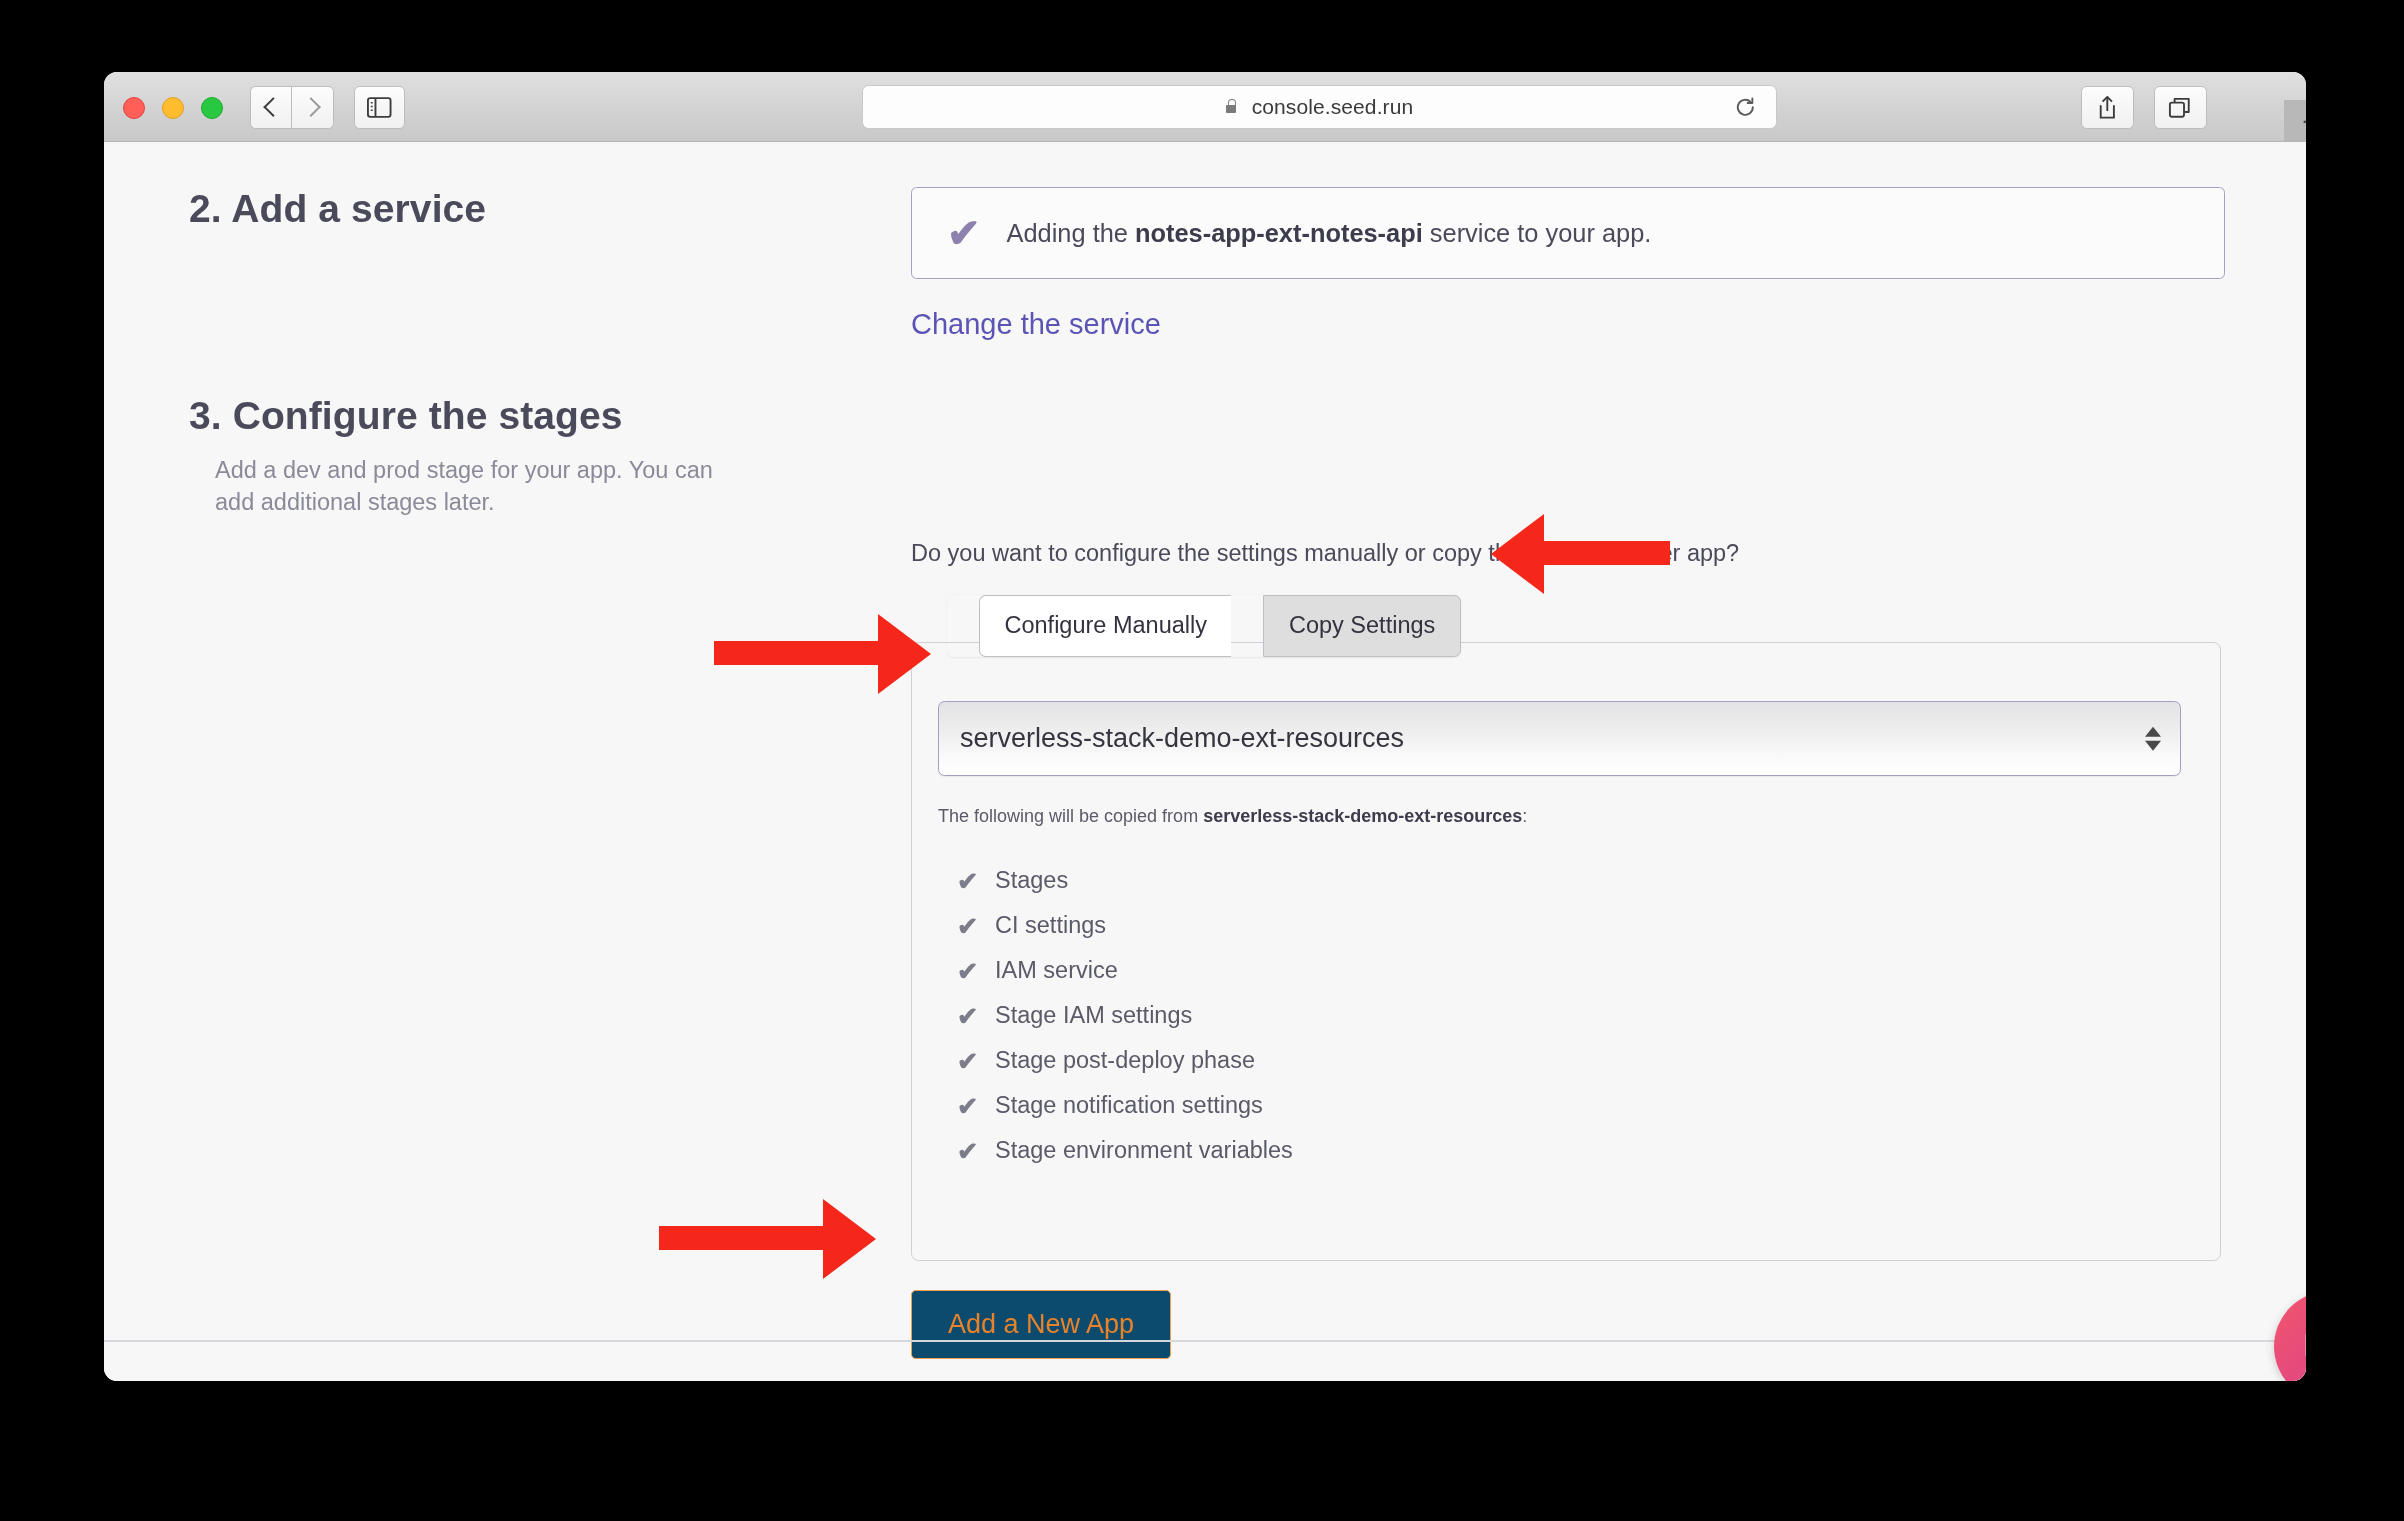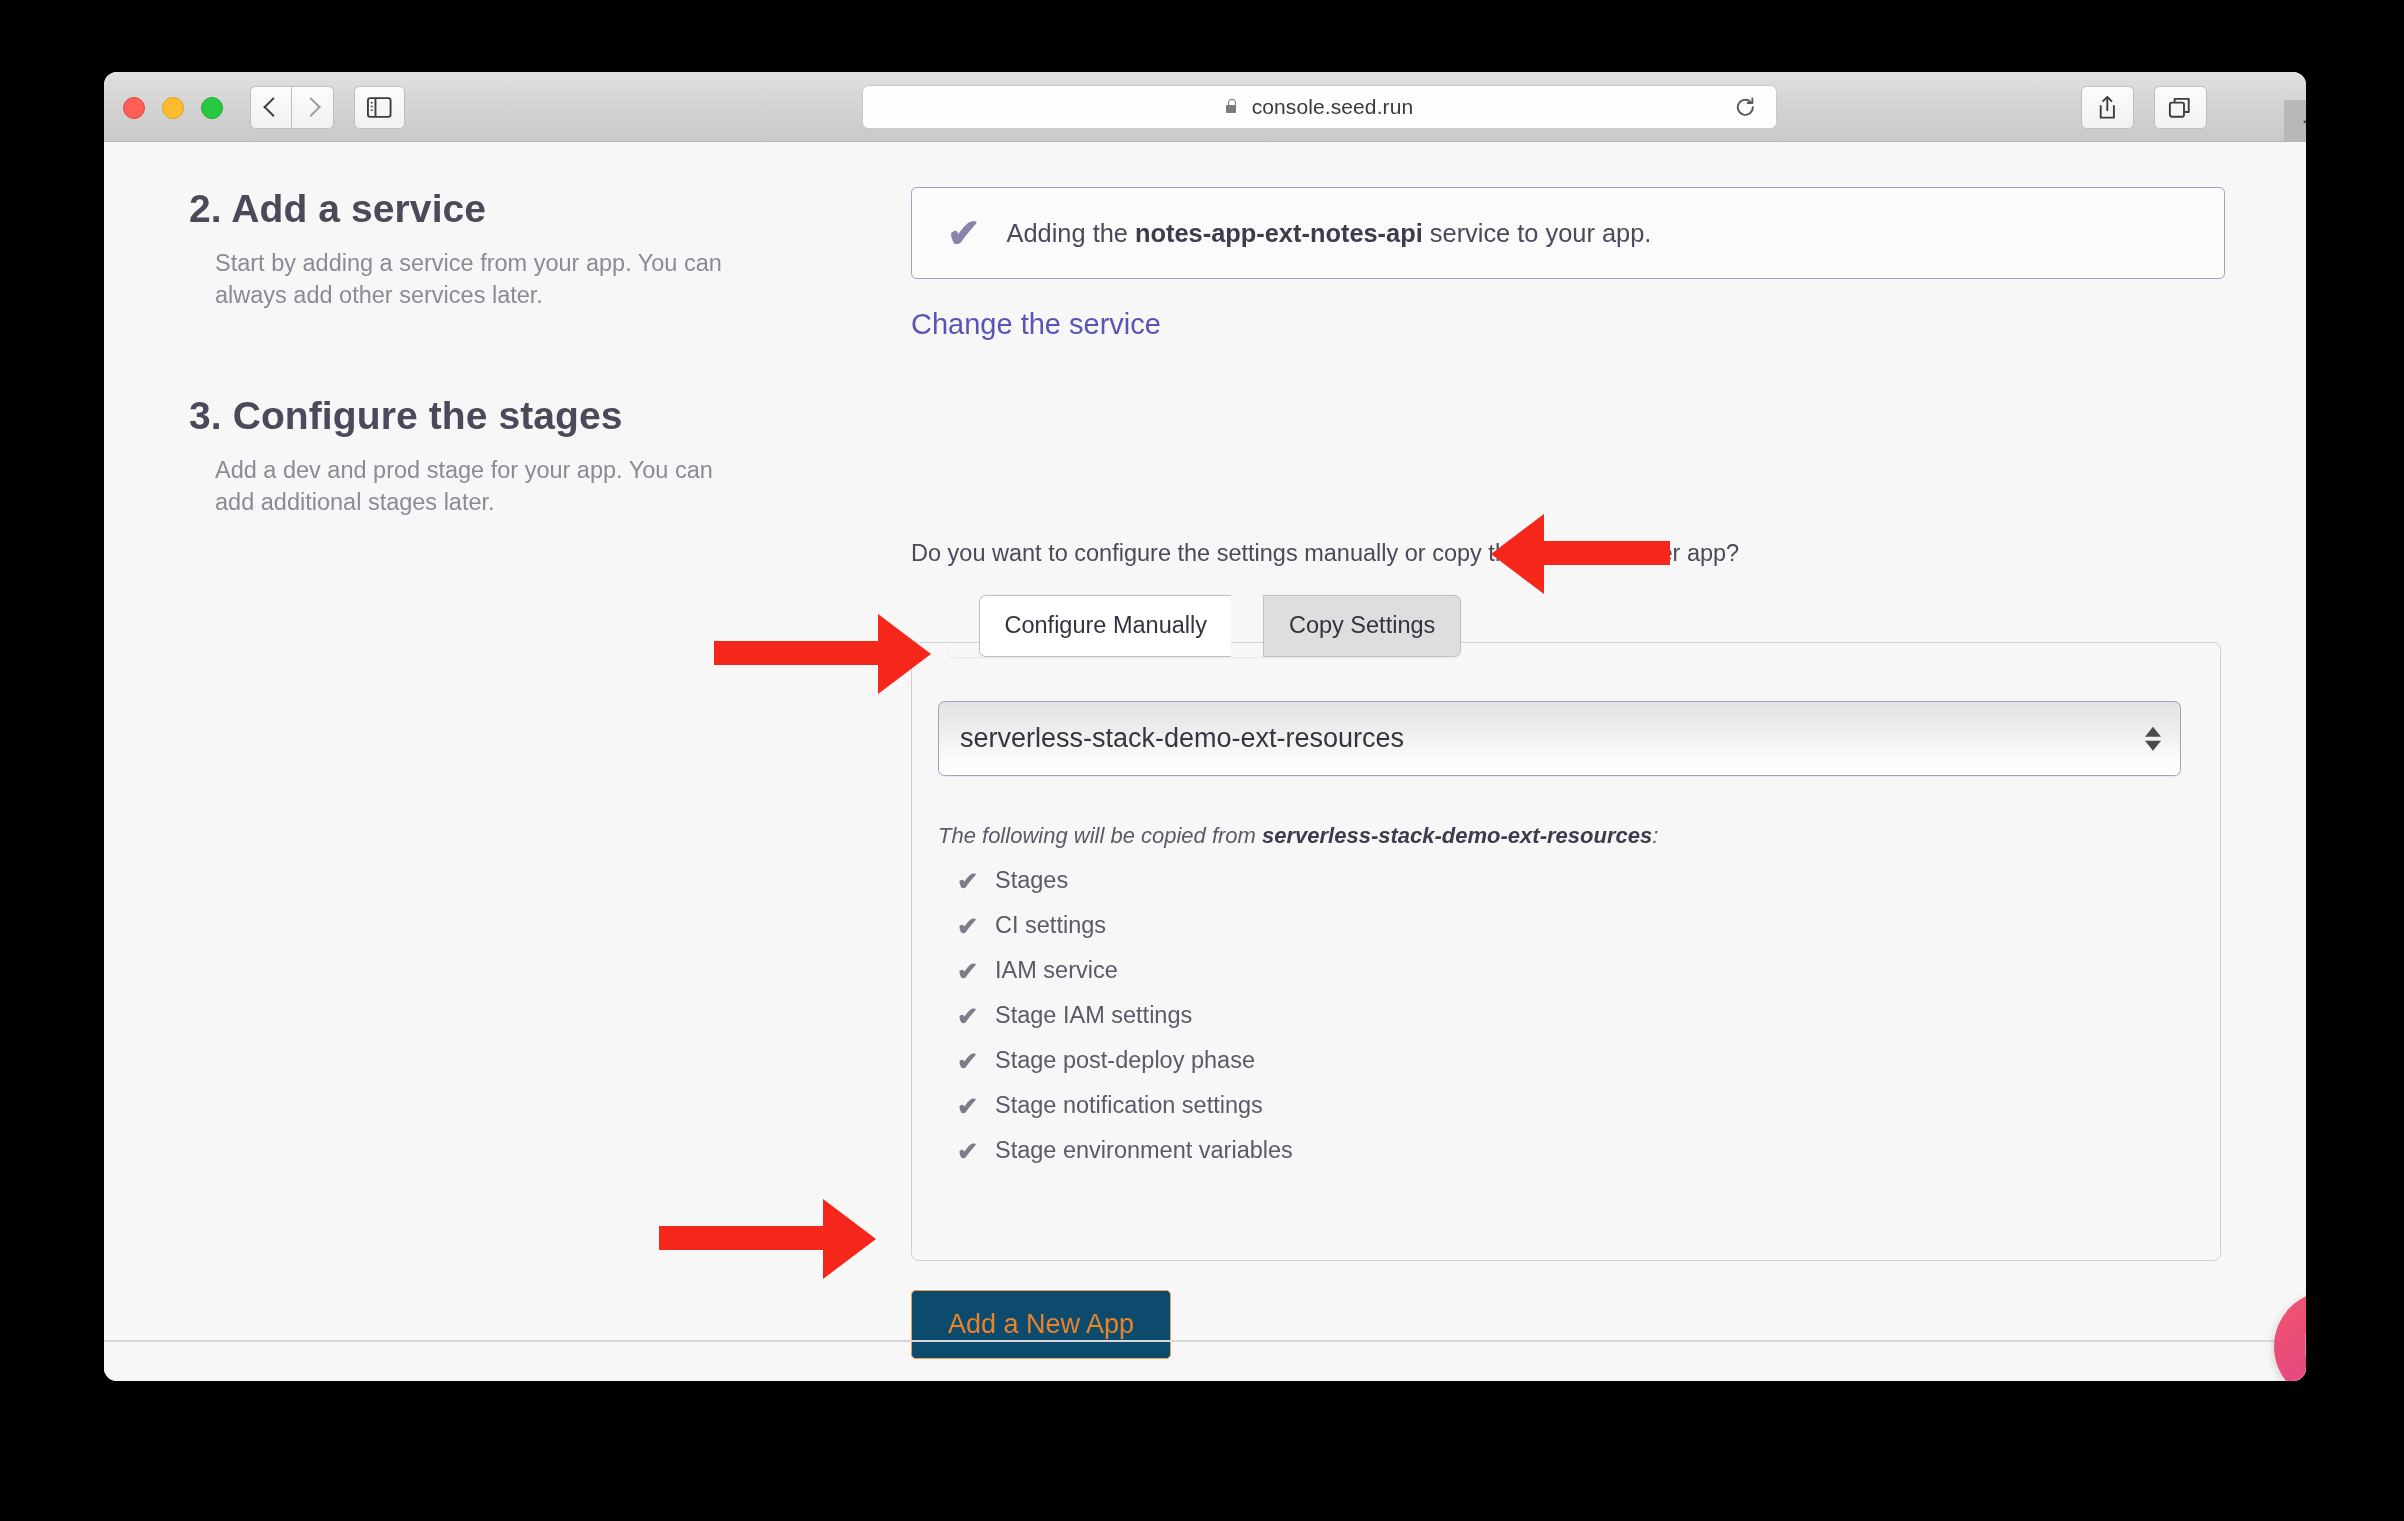--- a/index.html
+++ b/index.html
@@ -188,22 +188,22 @@
     display: flex; flex-direction: column; gap: 4.7px; align-items: center;
   }
   .tri-up, .tri-dn {
     width: 0; height: 0;
     border-left: 8.5px solid transparent; border-right: 8.5px solid transparent;
   }
   .tri-up { border-bottom: 10.4px solid #4a4a4a; }
   .tri-dn { border-top: 10.4px solid #4a4a4a; }
 
   .copy-from {
-    position: absolute; left: 26px; top: 180px;
-    font-size: 22px; color: #5a5a68; font-style: italic;
+    position: absolute; left: 26px; top: 163px;
+    font-size: 18px; color: #5a5a68;
   }
   .copy-from b { color: #3c3c4c; font-weight: bold; }
 
   .copy-list { position: absolute; left: 45px; top: 215px; }
   .copy-item {
     display: flex; align-items: center;
     height: 45px; font-size: 23.5px; color: #5a5a68;
   }
   .copy-item .ck {
     width: 38px; font-size: 25.4px; color: #7c7c8a; font-weight: bold;
@@ -307,21 +307,20 @@
       </div>
 
       <div class="newtab">+</div>
     </div>
 
     <div class="page">
 
       <div class="col-left">
         <div style="position:absolute; top:45px;">
           <div class="step-title">2. Add a service</div>
-          <div class="step-desc">Start by adding a service from your app. You can always add other services later.</div>
         </div>
         <div style="position:absolute; top:252px;">
           <div class="step-title">3. Configure the stages</div>
           <div class="step-desc">Add a dev and prod stage for your app. You can add additional stages later.</div>
         </div>
       </div>
 
       <div class="col-right">
 
         <div class="banner">

